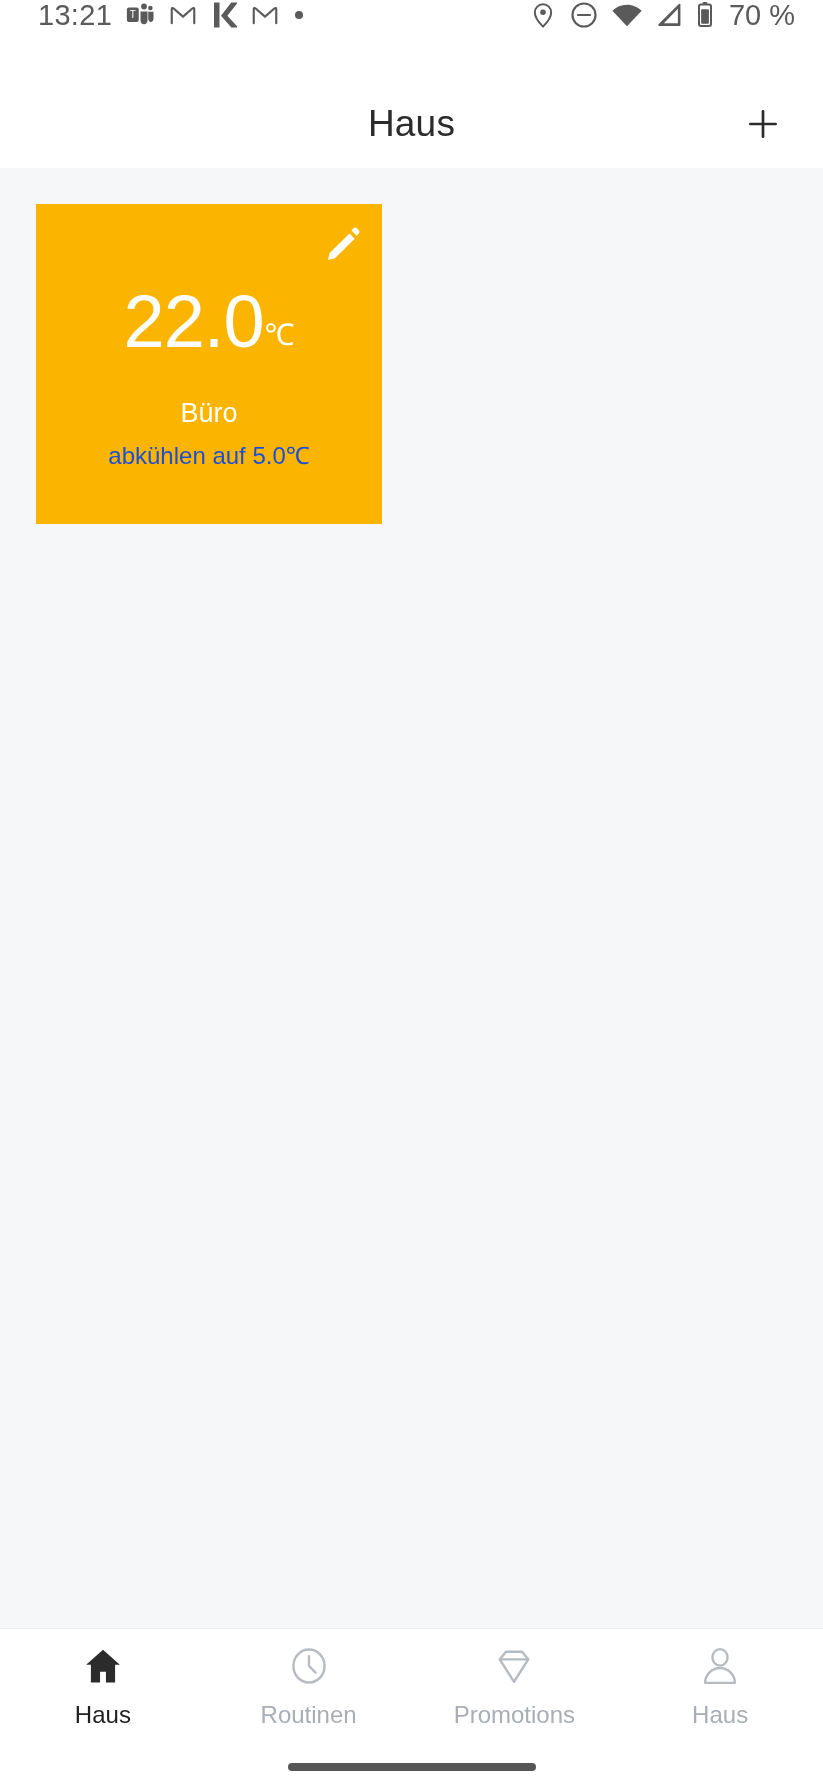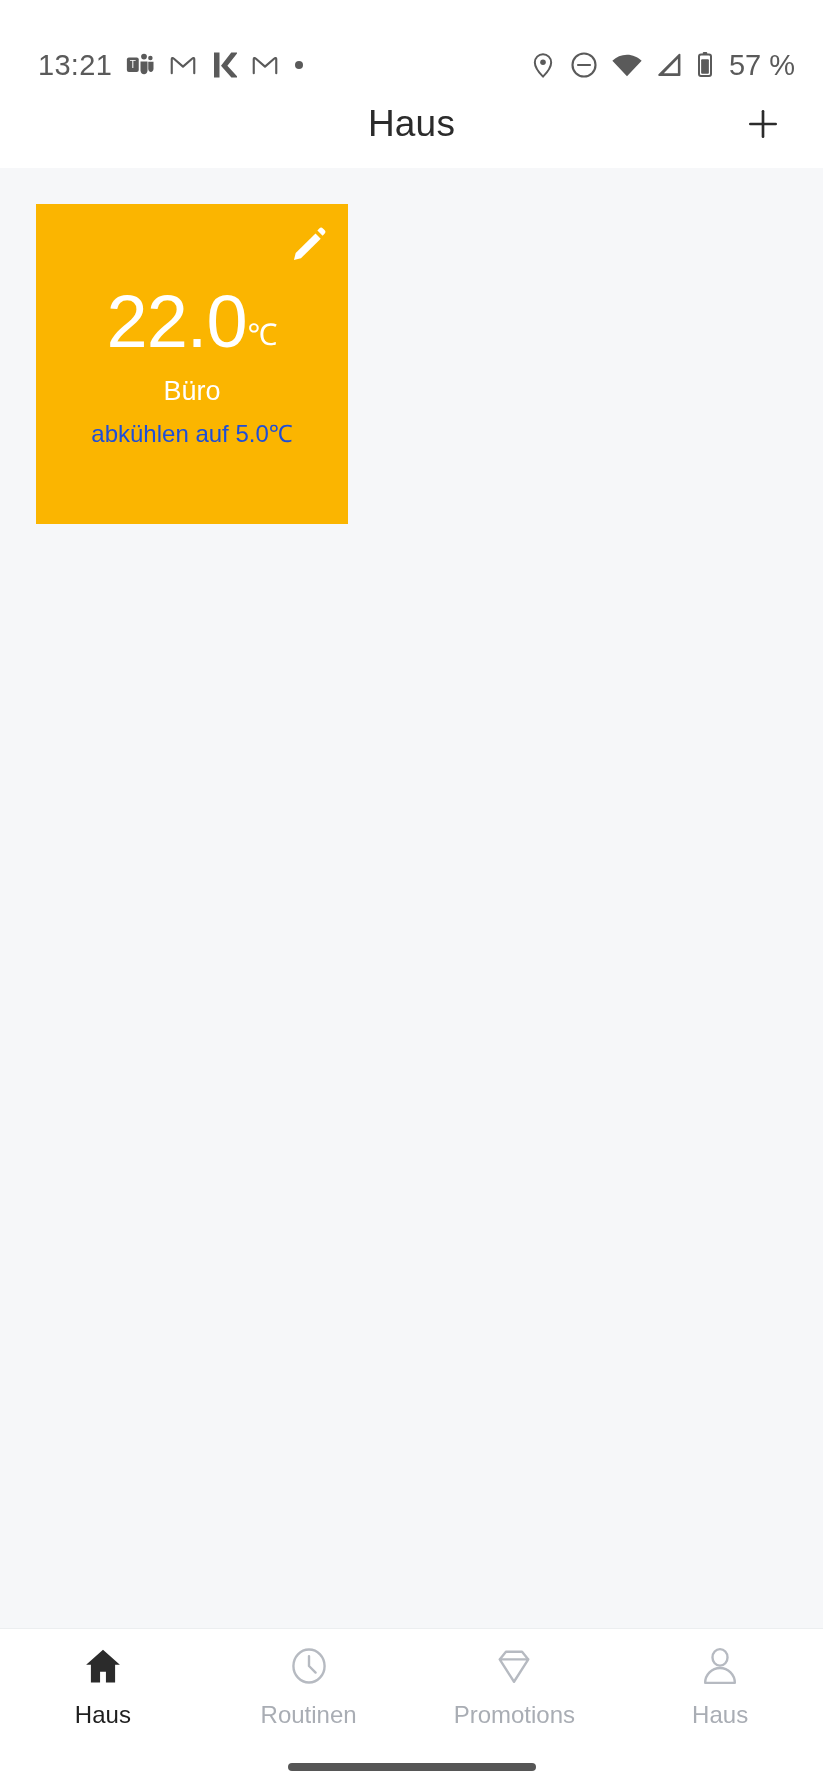--- a/index.html
+++ b/index.html
@@ -19,21 +19,21 @@
     background: #ffffff;
     display: flex;
     flex-direction: column;
   }
 
   
   .status-bar {
     height: 80px;
     background: #ffffff;
     display: flex;
-    align-items: flex-end;
+    align-items: flex-start;
     justify-content: space-between;
     padding: 0 28px 0 38px;
     flex: 0 0 auto;
   }
   .status-left {
     display: flex;
     align-items: center;
     gap: 13px;
   }
   .status-time {
@@ -92,21 +92,21 @@
 
   
   .content {
     flex: 1 1 auto;
     background: #f6f7f9;
     padding: 36px 0 0 36px;
     position: relative;
   }
 
   .device-card {
-    width: 312px;
+    width: 346px;
     height: 320px;
     background: #fbb500;
     position: relative;
     display: flex;
     flex-direction: column;
     align-items: center;
     cursor: pointer;
   }
   .card-edit {
     position: absolute;
@@ -135,21 +135,21 @@
   }
   .card-temp-unit {
     font-size: 30px;
     color: #ffffff;
     line-height: 1;
     margin-top: 32px;
     margin-left: 1px;
     font-weight: 400;
   }
   .card-name {
-    margin-top: 20px;
+    margin-top: 42px;
     font-size: 27px;
     color: #ffffff;
     font-weight: 400;
   }
   .card-status {
     margin-top: 9px;
     font-size: 24px;
     color: #1d4ed8;
     font-weight: 400;
   }
@@ -279,21 +279,21 @@
       </span>
 
       <span>
         <svg class="sicon" width="20" height="30" viewBox="0 0 14 24" fill="none" stroke="#5a5a5a" stroke-width="1.6">
           <rect x="2.2" y="3.6" width="9.6" height="17.2" rx="1.6"></rect>
           <rect x="5.2" y="1.6" width="3.6" height="2.2" rx="0.8" fill="#5a5a5a" stroke="none"></rect>
           <rect x="3.9" y="7.4" width="6.2" height="11.6" rx="0.8" fill="#5a5a5a" stroke="none"></rect>
         </svg>
       </span>
 
-      <span class="status-battery-text">57 %</span>
+      <span class="status-battery-text">70 %</span>
     </div>
   </div>
 
   <div class="app-header">
     <span class="app-title">Haus</span>
     <div class="add-btn">
       <svg width="40" height="40" viewBox="0 0 24 24" fill="none" stroke="#2b2b2b" stroke-width="1.6">
         <line x1="12" y1="4.4" x2="12" y2="19.6" stroke-linecap="round"></line>
         <line x1="4.4" y1="12" x2="19.6" y2="12" stroke-linecap="round"></line>
       </svg>

